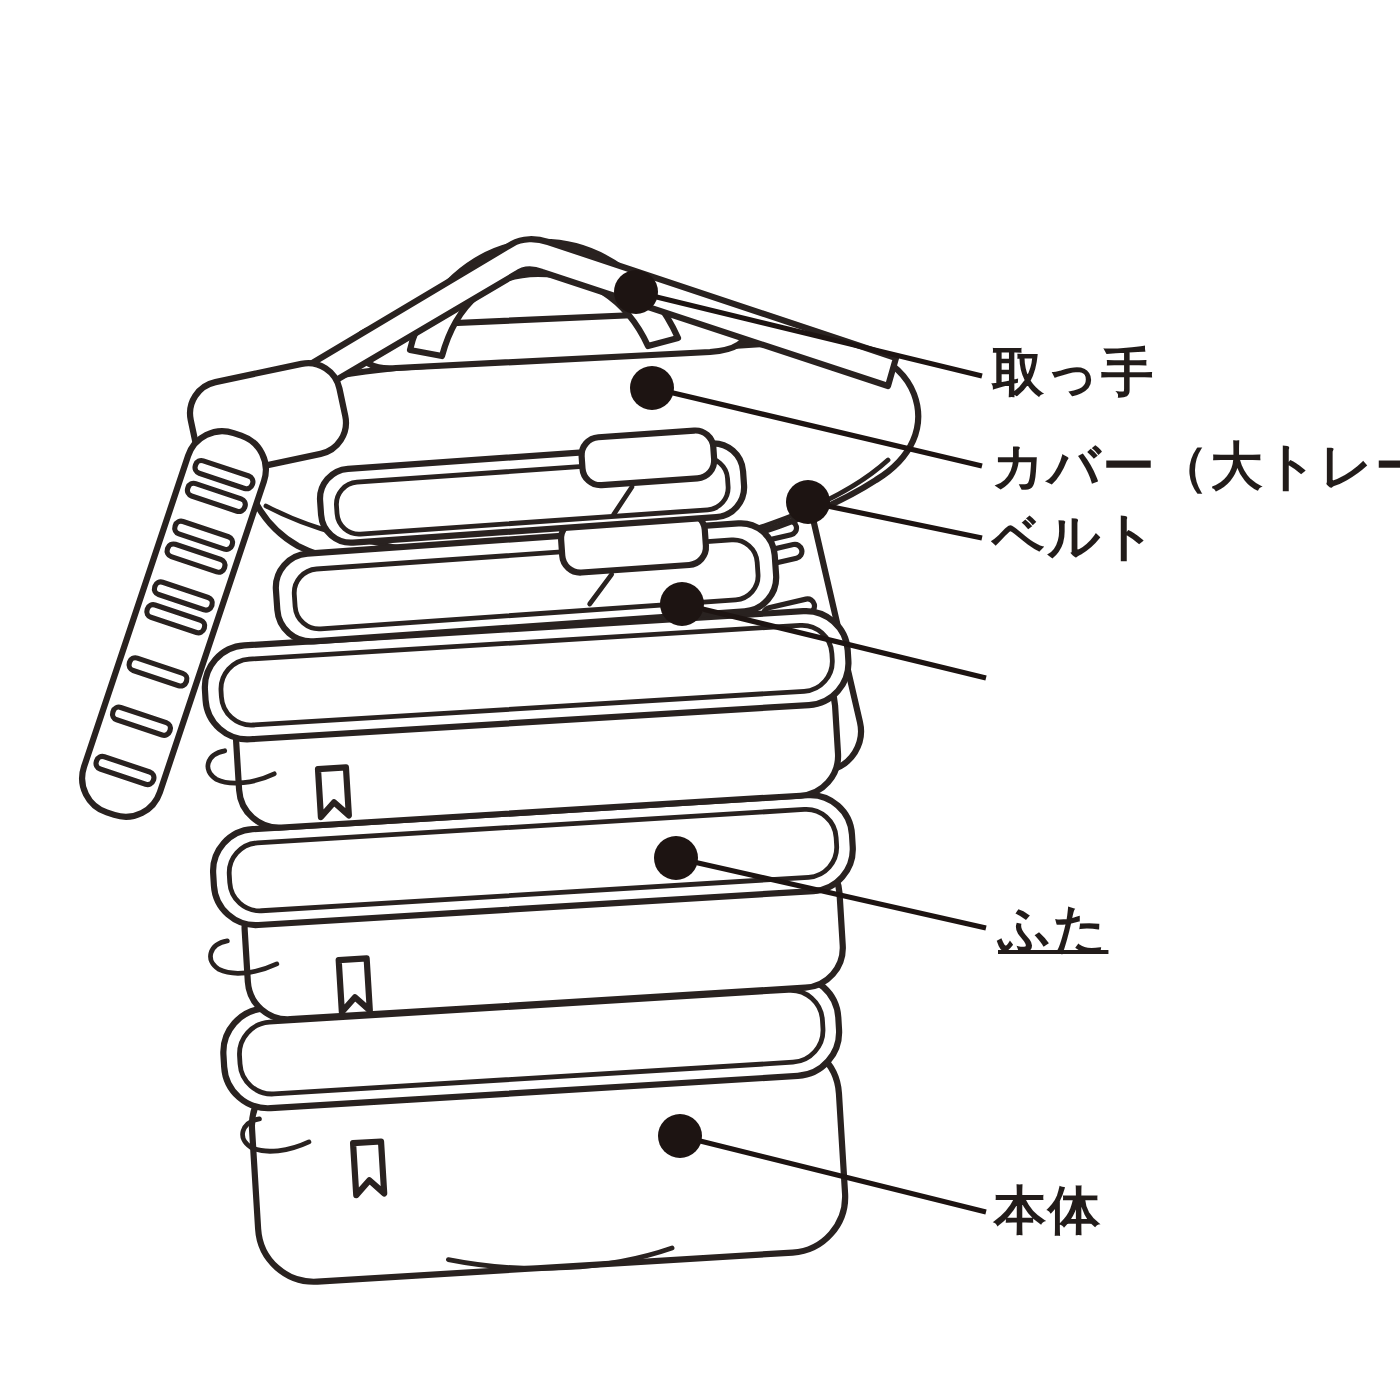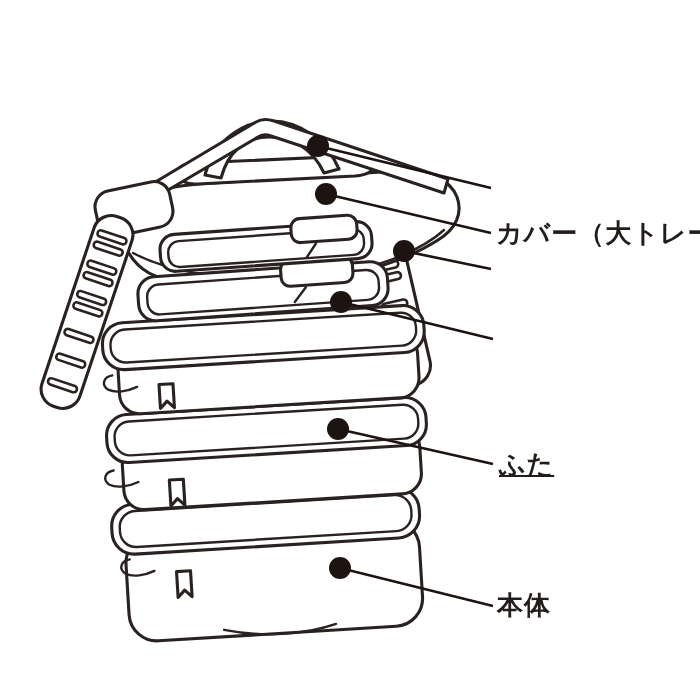--- a/index.html
+++ b/index.html
@@ -128,16 +128,18 @@
         <circle cx="404" cy="251" r="11" class="dot"></circle>
         <line x1="341" y1="302" x2="493" y2="339" class="leader"></line>
         <circle cx="341" cy="302" r="11" class="dot"></circle>
         <line x1="338" y1="429" x2="493" y2="464" class="leader"></line>
         <circle cx="338" cy="429" r="11" class="dot"></circle>
         <line x1="340" y1="568" x2="493" y2="606" class="leader"></line>
         <circle cx="340" cy="568" r="11" class="dot"></circle>
       </g>
   </svg>
 
+  <div class="lbl" style="left: 496px; top: 172px;">取っ手</div>
   <div class="lbl" style="left: 496px; top: 219px;">カバー（大トレー）</div>
+  <div class="lbl" style="left: 496px; top: 254px;">ベルト</div>
   <div class="lbl" style="left: 499px; top: 450px; text-decoration: underline;">ふた</div>
   <div class="lbl" style="left: 497px; top: 591px;">本体</div>
 </div>
 
 </body></html>

